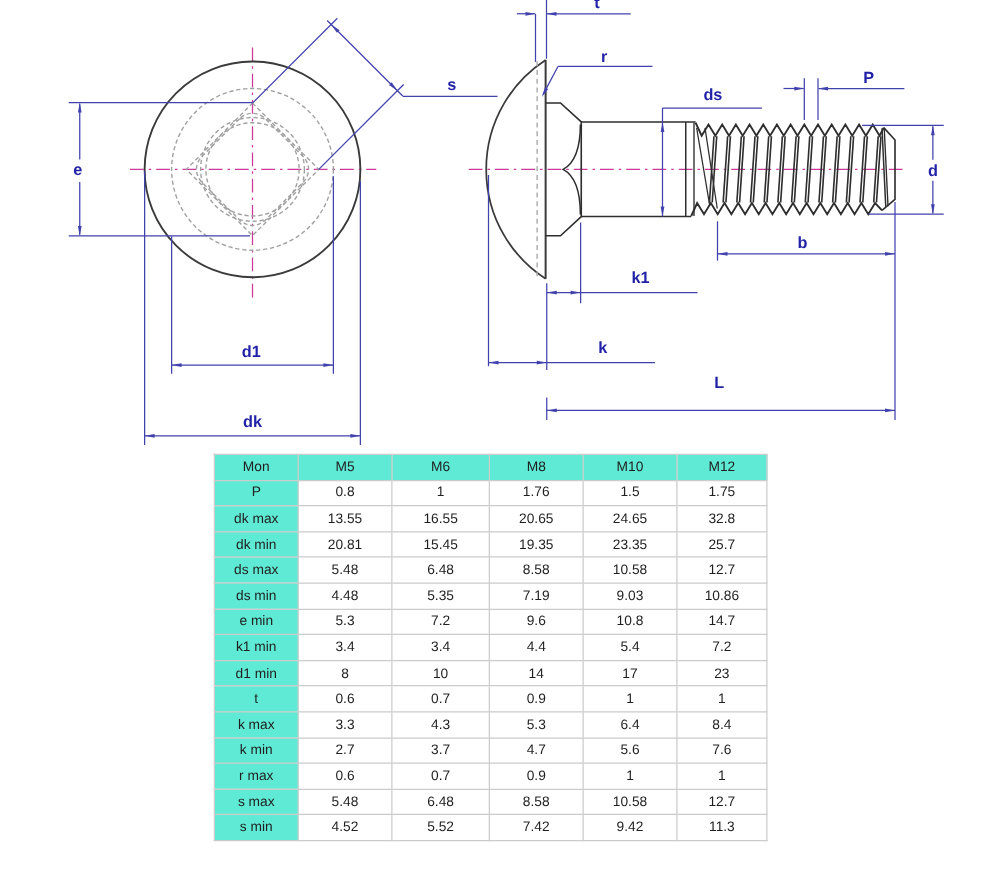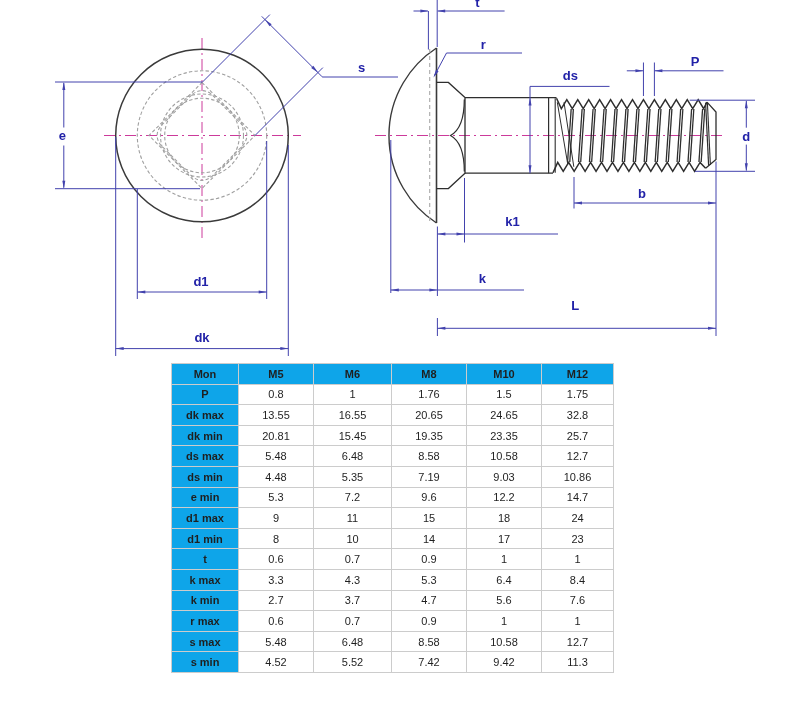--- a/index.html
+++ b/index.html
@@ -1,21 +1,21 @@
 <!DOCTYPE html>
 <html><head><meta charset="utf-8">
 <style>
 html,body{margin:0;padding:0;background:#ffffff;}
 #page{position:relative;width:800px;height:714px;overflow:hidden;background:#fff;
   font-family:"Liberation Sans",sans-serif;}
 table{position:absolute;left:171px;top:363px;width:443px;border-collapse:collapse;
   table-layout:fixed;font-family:"Liberation Sans",sans-serif;}
 td{border:1px solid #cccccc;height:19.6px;text-align:center;vertical-align:middle;
   font-size:11px;color:#1f1f1f;padding:0;background:#fff;}
-td.h{background:#0ea5e9;font-weight:bold;}
+td.h{background:#5eead4;font-weight:normal;}
 </style></head>
 <body>
 <div id="page">
 <svg width="800" height="714" viewBox="0 0 800 714" style="position:absolute;left:0;top:0">
       <line x1="104.00" y1="135.50" x2="301.00" y2="135.50" stroke="#cc3a9b" stroke-width="1" stroke-dasharray="11 4 2 4" stroke-linecap="butt"></line>
       <line x1="202.00" y1="38.00" x2="202.00" y2="240.00" stroke="#cc3a9b" stroke-width="1" stroke-dasharray="11 4 2 4" stroke-linecap="butt"></line>
       <circle cx="202.0" cy="135.5" r="64.7" fill="none" stroke="#a0a0a0" stroke-width="1.1" stroke-dasharray="3.4 2.2"></circle>
       <path d="M202.0,82.5 L255.0,135.5 L202.0,188.5 L149.0,135.5 Z" fill="none" stroke="#a0a0a0" stroke-width="1.1" stroke-dasharray="3.4 2.2"></path>
       <circle cx="202.0" cy="135.5" r="41.5" fill="none" stroke="#a0a0a0" stroke-width="1.1" stroke-dasharray="3.4 2.2"></circle>
       <circle cx="202.0" cy="135.5" r="37.3" fill="none" stroke="#a0a0a0" stroke-width="1.1" stroke-dasharray="3.4 2.2"></circle>
@@ -201,30 +201,30 @@
           <td>5.35</td>
           <td>7.19</td>
           <td>9.03</td>
           <td>10.86</td>
         </tr>
         <tr>
           <td class="h">e min</td>
           <td>5.3</td>
           <td>7.2</td>
           <td>9.6</td>
-          <td>12.2</td>
+          <td>10.8</td>
           <td>14.7</td>
         </tr>
         <tr>
-          <td class="h">d1 max</td>
-          <td>9</td>
-          <td>11</td>
-          <td>15</td>
-          <td>18</td>
-          <td>24</td>
+          <td class="h">k1 min</td>
+          <td>3.4</td>
+          <td>3.4</td>
+          <td>4.4</td>
+          <td>5.4</td>
+          <td>7.2</td>
         </tr>
         <tr>
           <td class="h">d1 min</td>
           <td>8</td>
           <td>10</td>
           <td>14</td>
           <td>17</td>
           <td>23</td>
         </tr>
         <tr>

